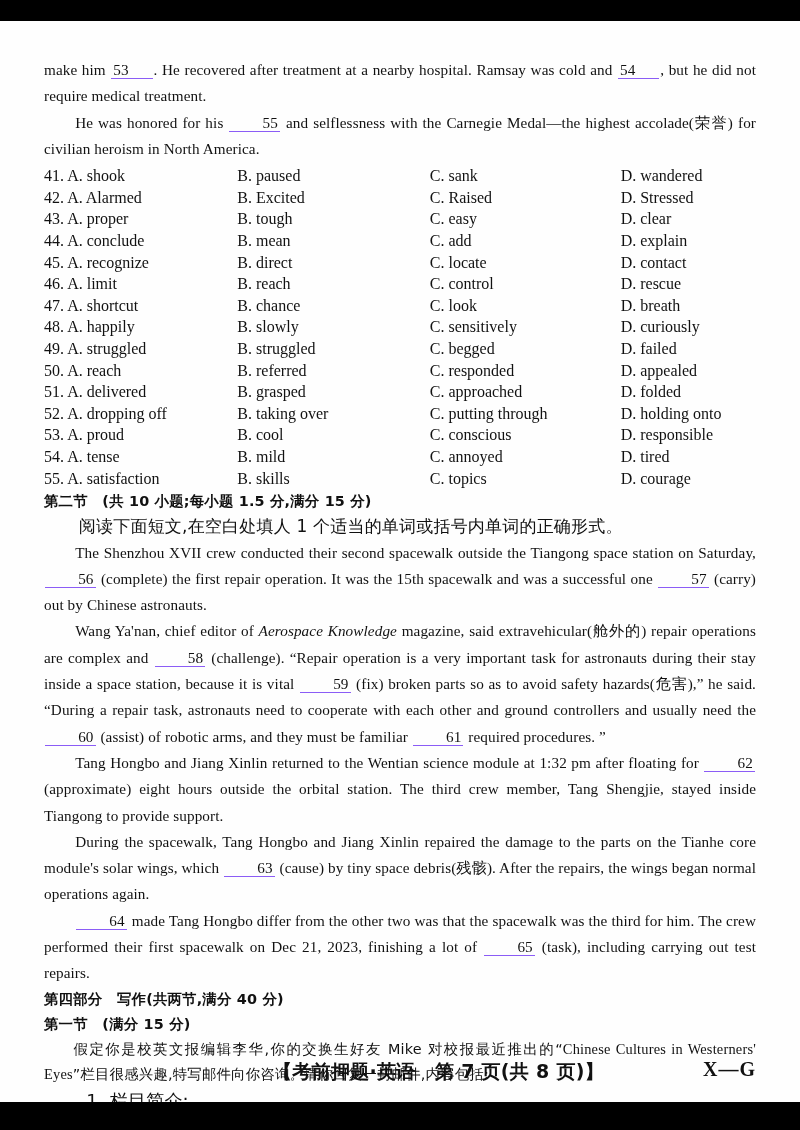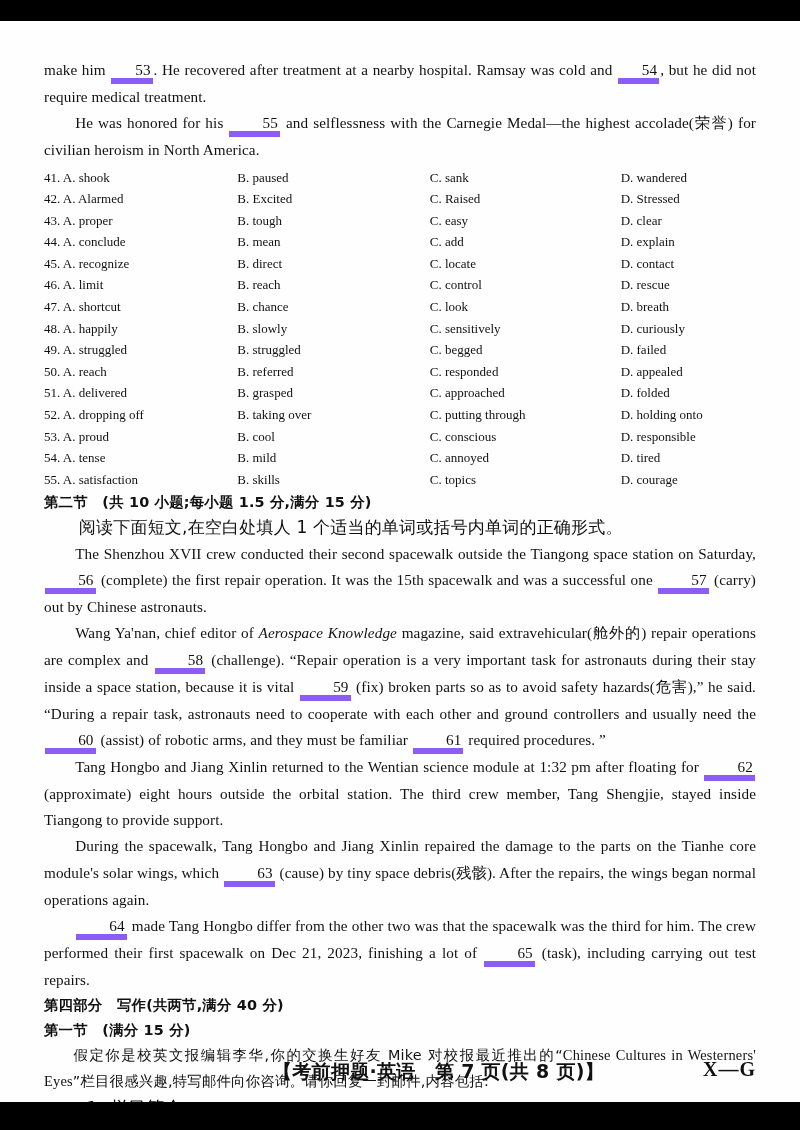--- a/index.html
+++ b/index.html
@@ -48,38 +48,38 @@
     font-size: 15.2px;
     line-height: 26.3px;
     text-align: justify;
     text-justify: inter-word;
     letter-spacing: 0.1px;
   }
   p.indent { text-indent: 2.05em; }
 
   .blank {
     display: inline-block;
-    border-bottom: 6px solid #8b5cf6;
+    border-bottom: 1px solid #8b5cf6;
     min-width: 2.45em;
-    text-align: right;
+    text-align: left;
     padding: 0 2px;
     margin: 0 1px;
     line-height: 1.05;
   }
 
   .it { font-style: italic; }
 
   
   .options {
     margin-top: 3px;
     width: 712px;
   }
   .opt-row {
     display: flex;
-    font-size: 13px;
+    font-size: 16px;
     line-height: 21.6px;
     height: 21.6px;
     white-space: nowrap;
     gap: 45px;
   }
   .opt-num   { width: 183px; }
   .opt-b     { width: 182px; }
   .opt-c     { width: 180px; }
   .opt-d     { width: 167px; }
 

